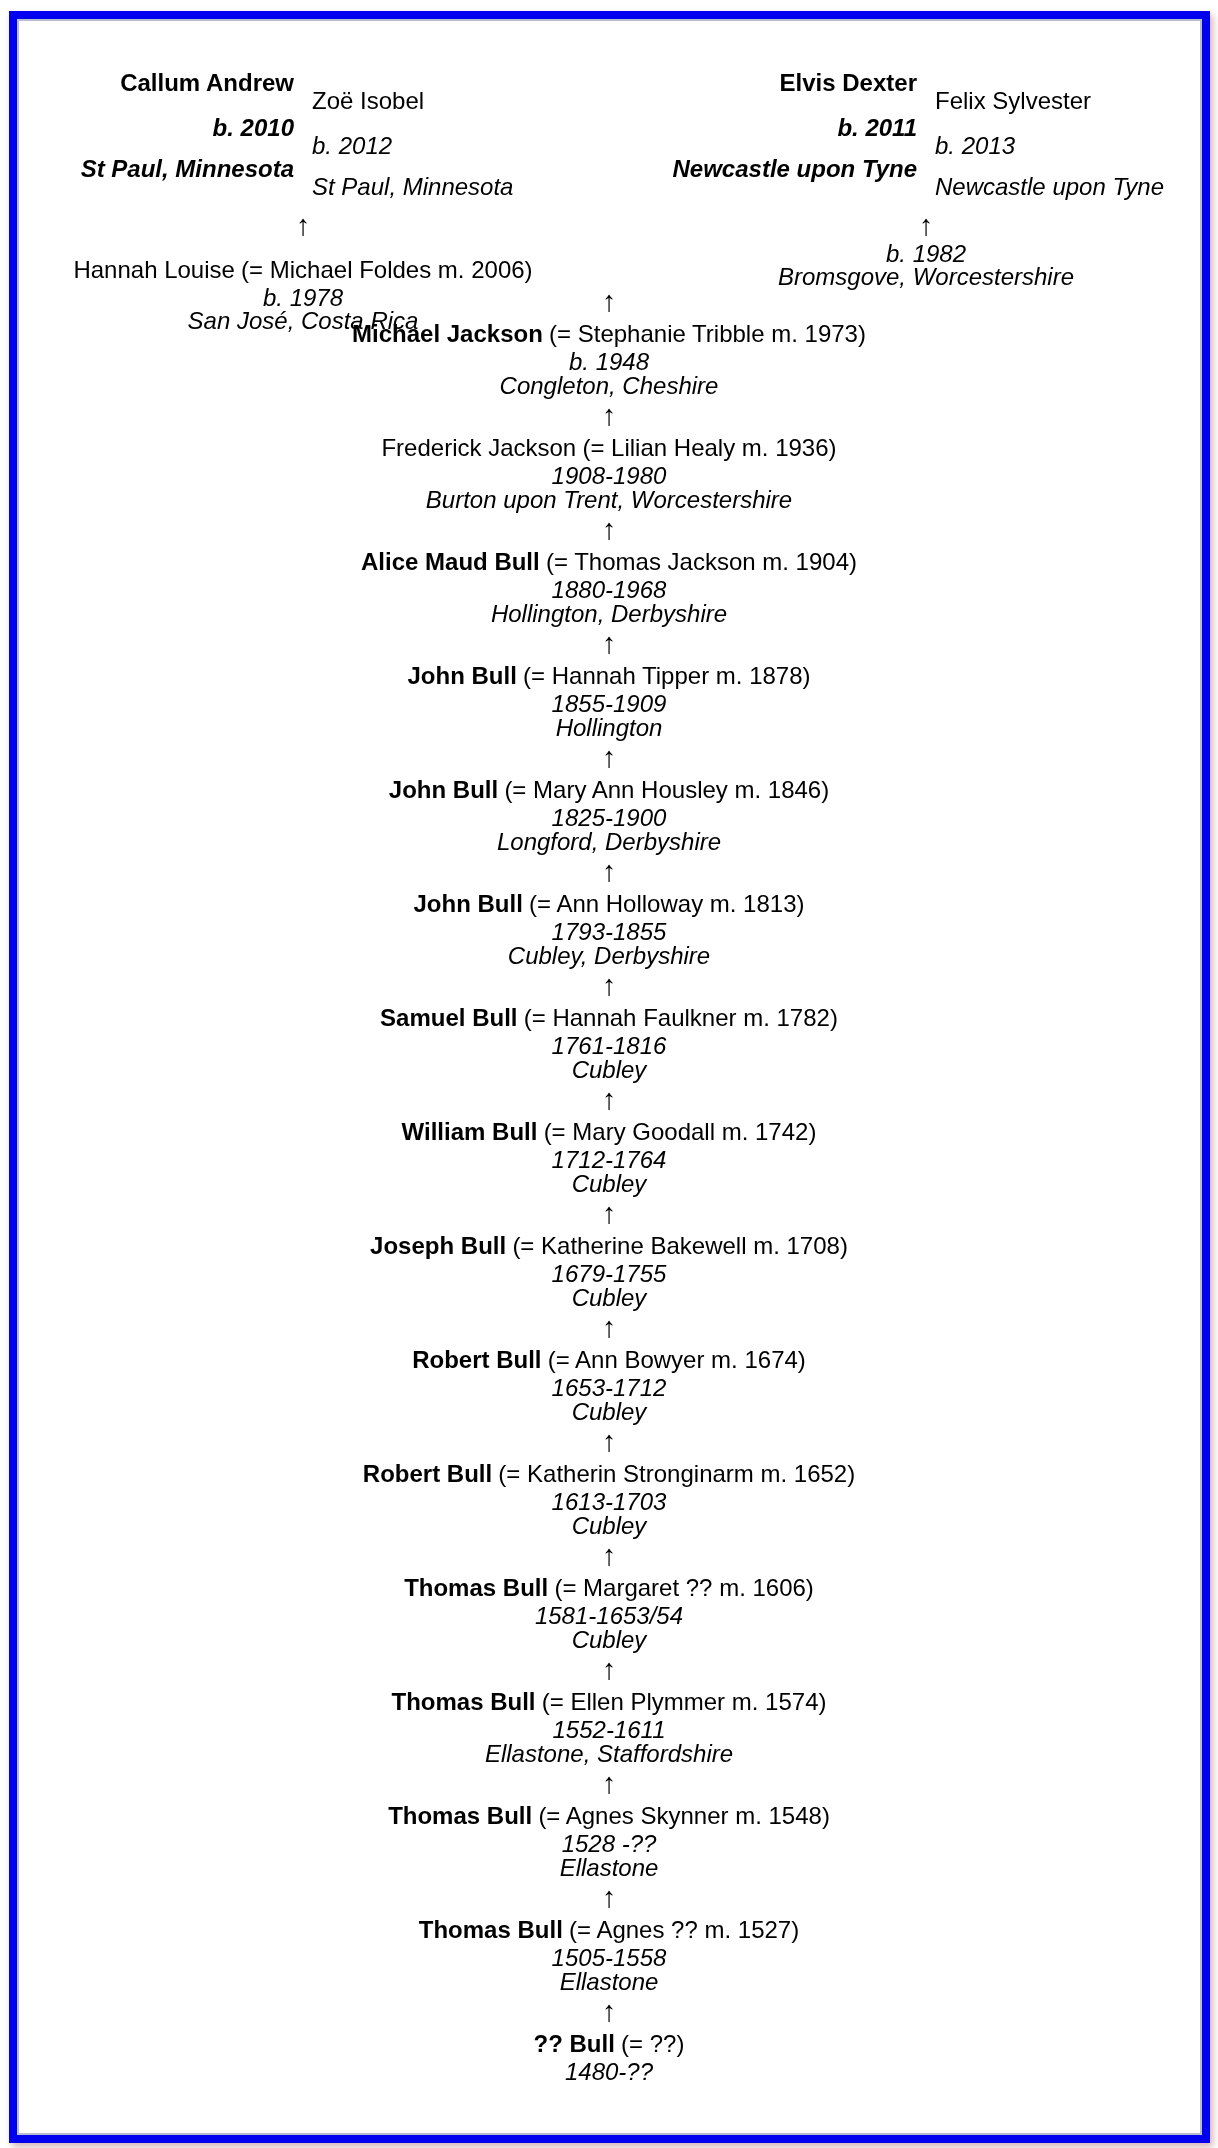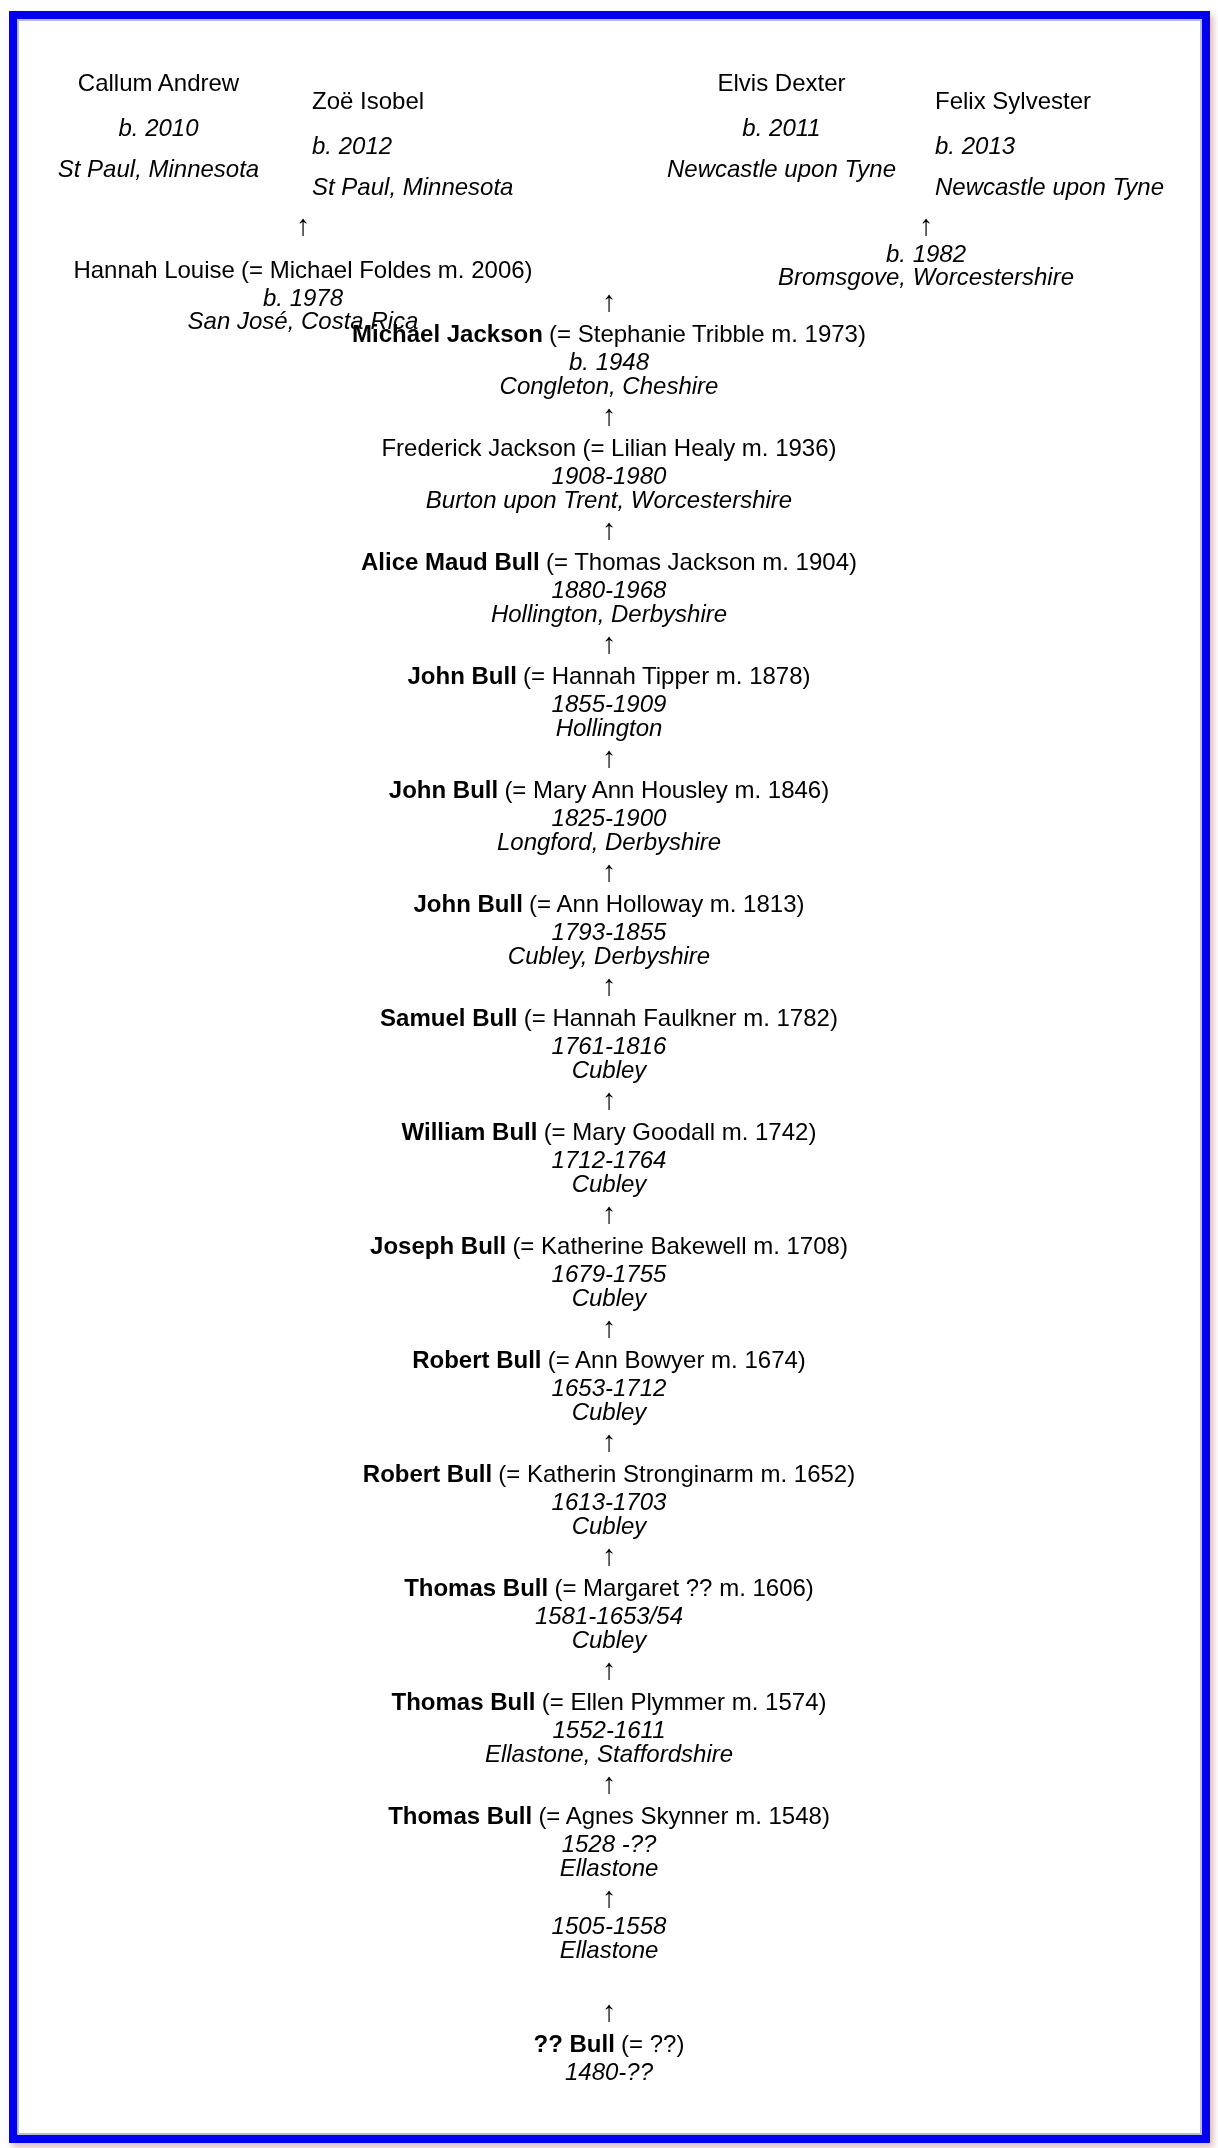--- a/index.html
+++ b/index.html
@@ -12,21 +12,21 @@
     position:absolute;top:11px;left:9px;right:8px;bottom:5px;
     border:8px solid #0101f0;
     box-shadow: inset 0 0 0 2px #b7bccf, 3px 4px 7px rgba(186,120,120,.55);
     pointer-events:none;
   }
   
   .group{position:absolute;top:68px;text-align:center;}
   .group-left{left:23px;width:560px;}
   .group-right{left:646px;width:560px;}
   .pair-line{display:flex;gap:18px;}
-  .pair-line .cl{flex:1;text-align:center;}
+  .pair-line .cl{flex:1;text-align:right;font-weight:bold;}
   .pair-line .cr{flex:1;text-align:left;margin-top:18px;}
   .name-line{font-size:24px;line-height:30px;}
   .sub{font-style:italic;font-size:24px;line-height:23px;}
   .arrow{font-size:29px;line-height:34px;height:34px;}
   .group .arrow{margin-top:10px;}
   .parent-name{font-size:24px;line-height:32px;margin-top:12px;}
   .spouse{margin-left:0.26em;}
   
   .lineage{position:absolute;top:284px;left:0;width:100%;text-align:center;}
   .generation{height:114px;}
@@ -172,20 +172,21 @@
 
   <section class="generation bold-name">
     <div class="arrow">↑</div>
     <div class="gen-name"><span class="person-name">Thomas Bull</span><span class="spouse">(= Agnes Skynner m. 1548)</span></div>
     <div class="dates sub">1528 -??</div>
     <div class="place sub">Ellastone</div>
   </section>
 
   <section class="generation bold-name">
     <div class="arrow">↑</div>
+    <div class="gen-name"><span class="person-name">Thomas Bull</span><span class="spouse">(= Agnes ?? m. 1527)</span></div>
     <div class="dates sub">1505-1558</div>
     <div class="place sub">Ellastone</div>
   </section>
 
   <section class="generation bold-name no-place">
     <div class="arrow">↑</div>
     <div class="gen-name"><span class="person-name">?? Bull</span><span class="spouse">(= ??)</span></div>
     <div class="dates sub">1480-??</div>
 
   </section>

